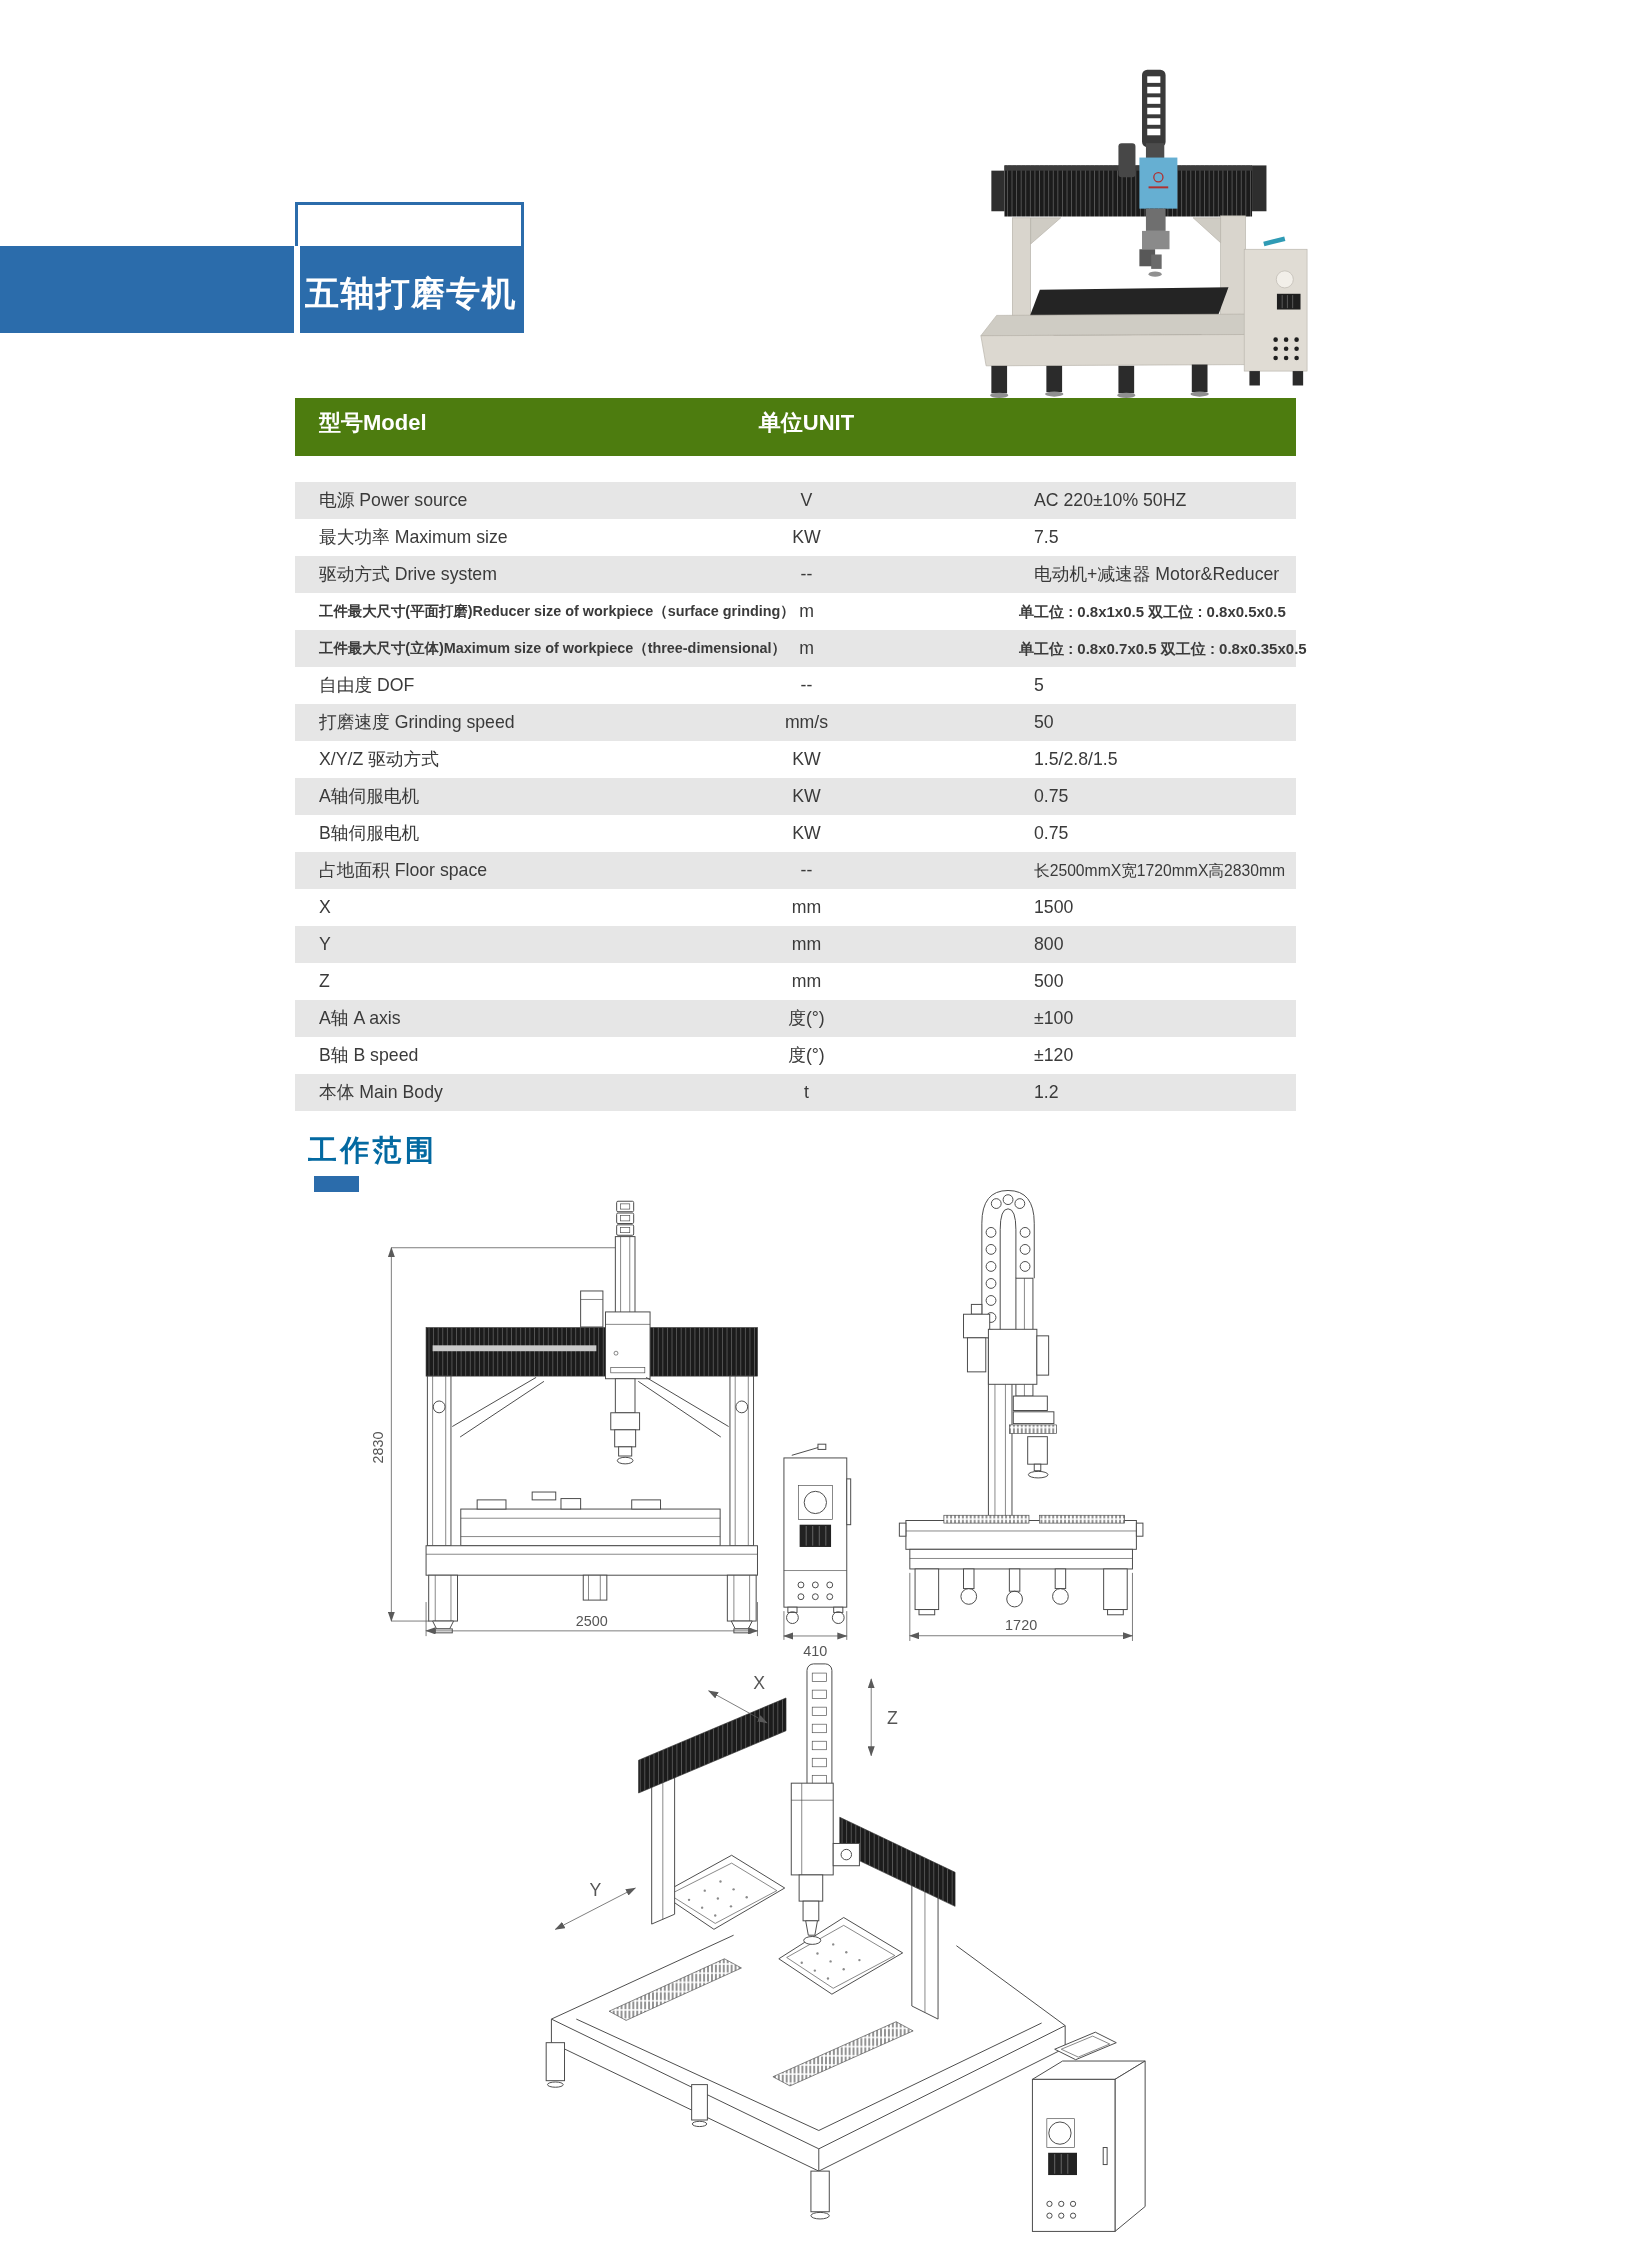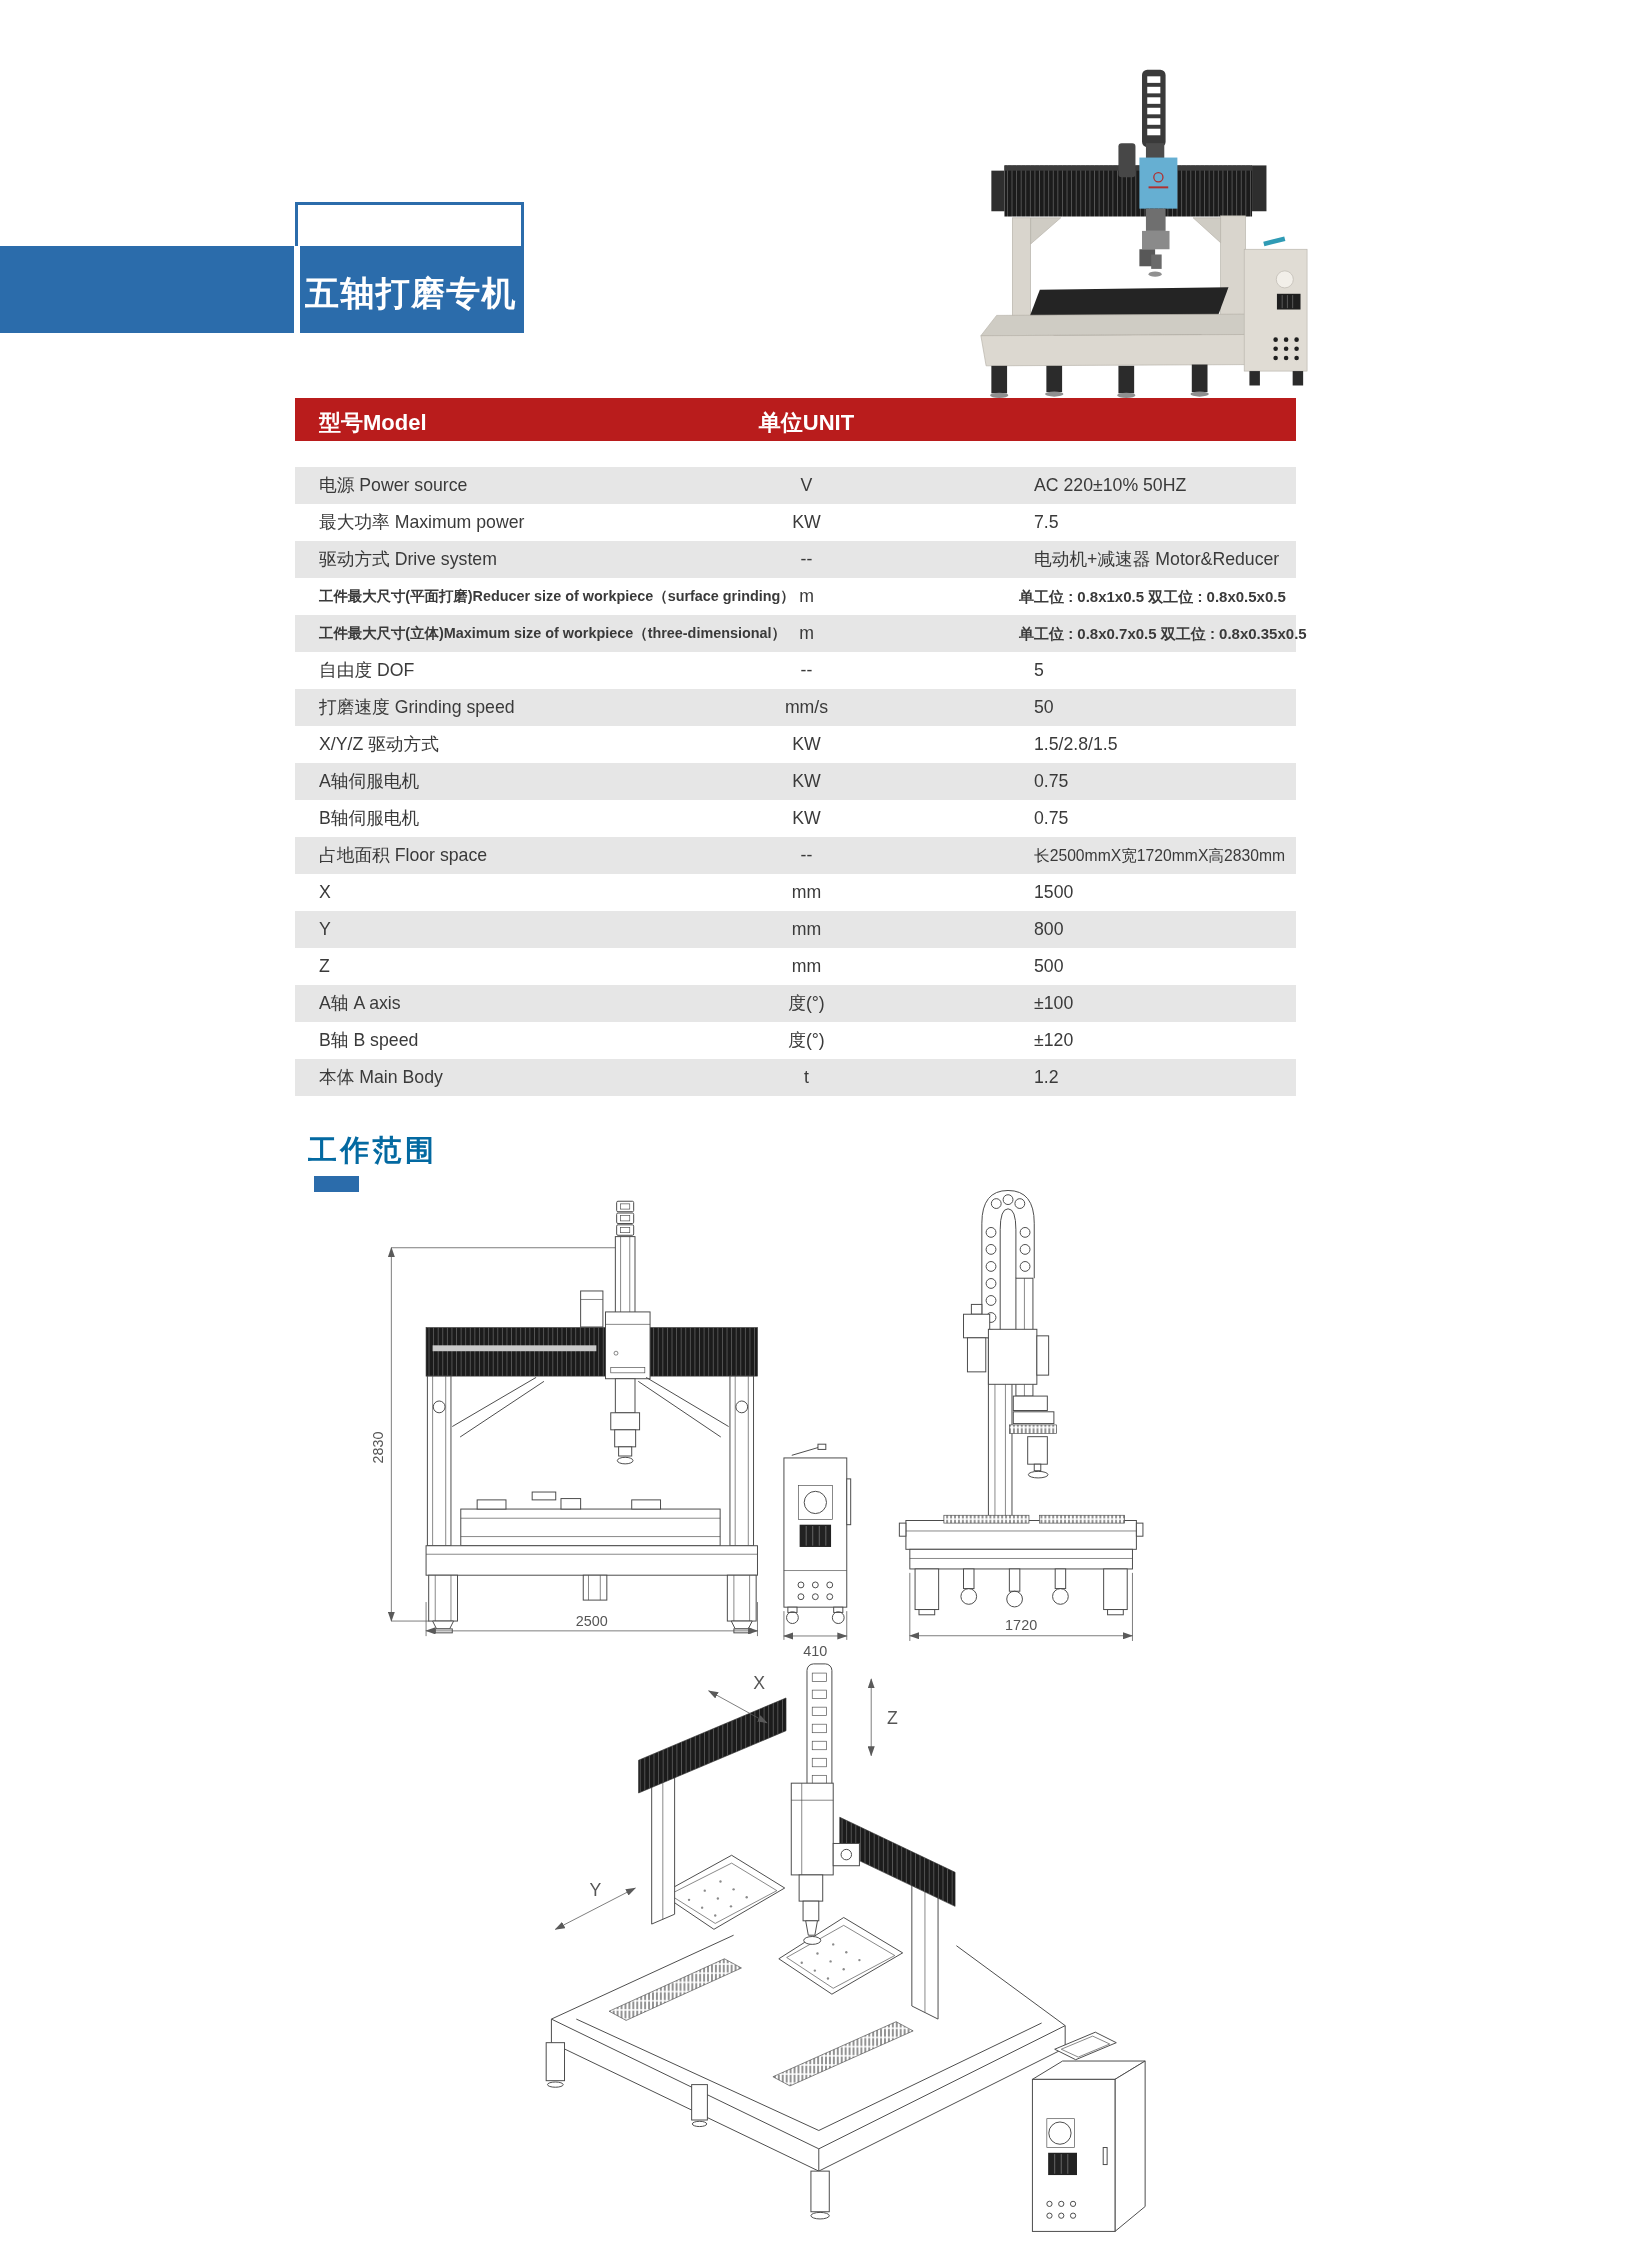--- a/index.html
+++ b/index.html
@@ -9,21 +9,21 @@
   
   .title-band{position:absolute;left:0;top:246px;width:524px;height:87px;background:#2b6cab;}
   .title-box{position:absolute;left:295px;top:202px;width:229px;height:131px;
              border:3.3px solid #2b6cab;box-sizing:border-box;background:transparent;}
   .title-gap{position:absolute;left:294px;top:246px;width:5.9px;height:87px;background:#ffffff;}
   .page-title{position:absolute;left:298px;top:271px;width:226px;text-align:center;
               font-size:34px;font-weight:bold;color:#ffffff;letter-spacing:1.3px;margin:0;}
 
   
   .spec-table{position:absolute;left:295px;top:398px;width:1001px;}
-  .spec-head{position:relative;height:43px;background:#b91c1c;}
+  .spec-head{position:relative;height:58px;background:#4d7c0f;}
   .spec-head span{position:absolute;top:0;line-height:50px;font-size:22px;font-weight:bold;color:#fff;white-space:nowrap;}
   .h-model{left:24px;}
   .h-unit{left:446px;width:131px;text-align:center;}
   .spec-rows{margin-top:25.6px;}
   .row{position:relative;height:37px;}
   .row.gray{background:#e6e6e6;padding-left:20px;}
   .row span{position:absolute;top:0;line-height:37px;white-space:nowrap;}
   .c-label{left:24px;font-size:17.7px;}
   .c-unit{left:446px;width:131px;text-align:center;font-size:17.7px;}
   .c-value{left:739px;font-size:17.7px;}
@@ -152,21 +152,21 @@
       <span class="h-model">型号Model</span>
       <span class="h-unit">单位UNIT</span>
     </div>
     <div class="spec-rows">
       <div class="row gray">
           <span class="c-label">电源 Power source</span>
           <span class="c-unit">V</span>
           <span class="c-value">AC 220±10% 50HZ</span>
         </div>
       <div class="row">
-          <span class="c-label">最大功率 Maximum power</span>
+          <span class="c-label">最大功率 Maximum size</span>
           <span class="c-unit">KW</span>
           <span class="c-value">7.5</span>
         </div>
       <div class="row gray">
           <span class="c-label">驱动方式 Drive system</span>
           <span class="c-unit">--</span>
           <span class="c-value">电动机+减速器 Motor&amp;Reducer</span>
         </div>
       <div class="row em">
           <span class="c-label">工件最大尺寸(平面打磨)Reducer size of workpiece（surface grinding）</span>

